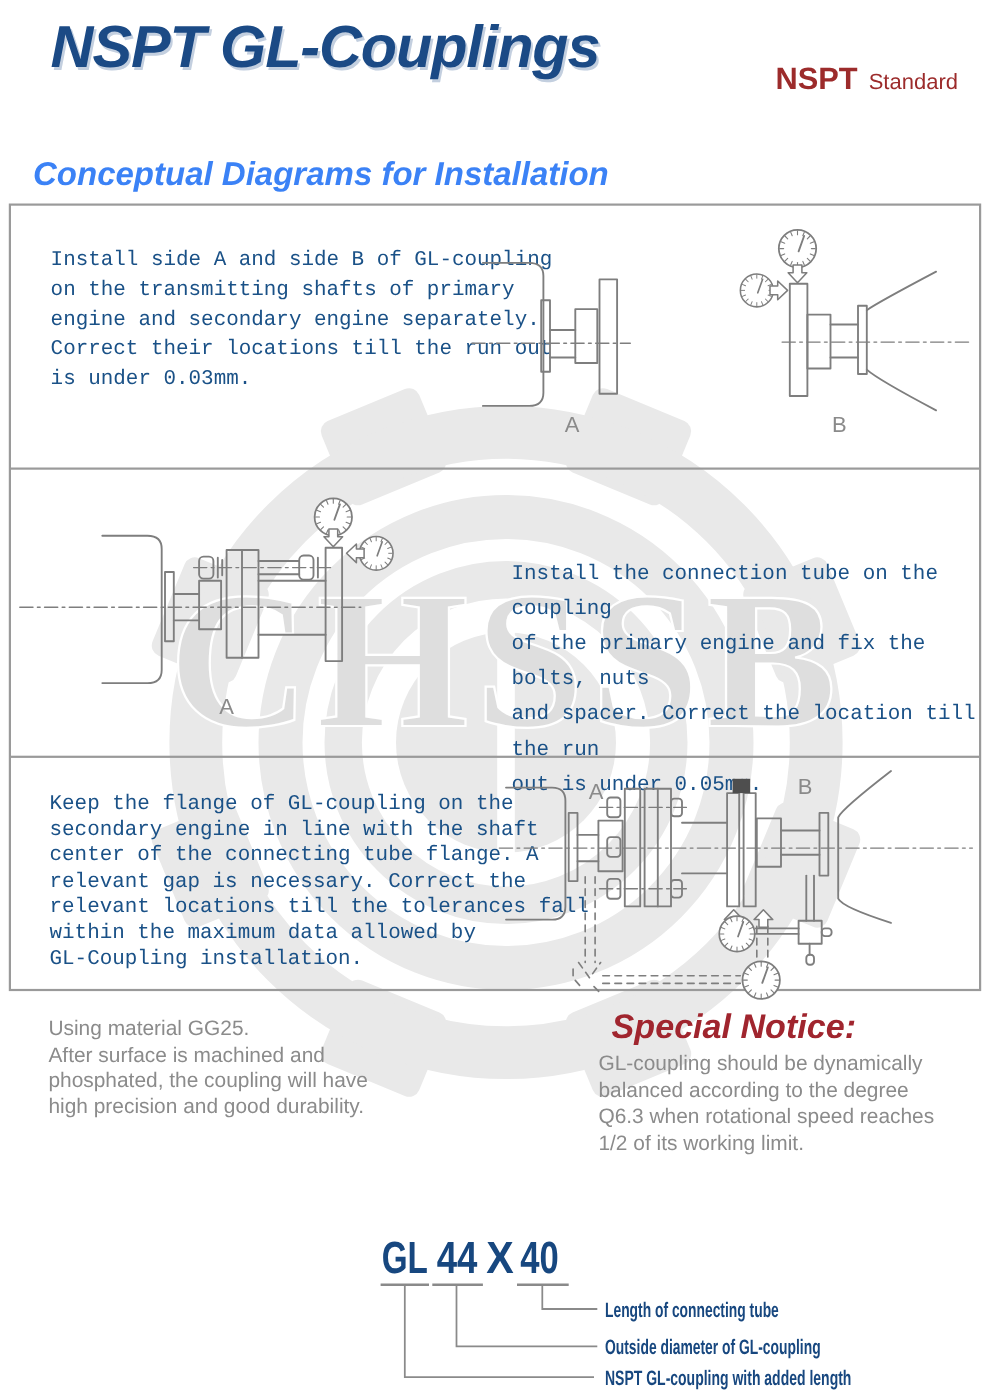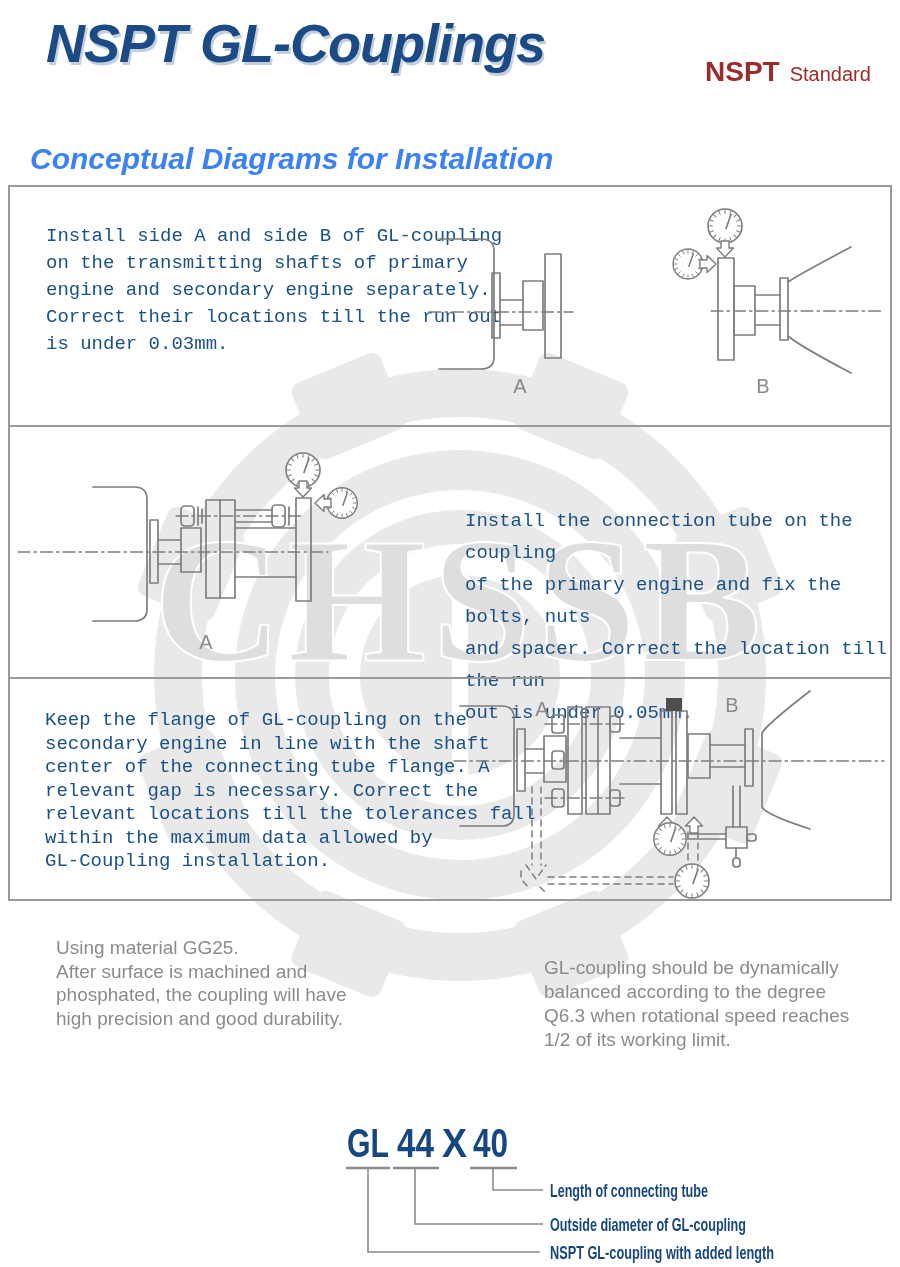--- a/index.html
+++ b/index.html
@@ -19,37 +19,37 @@
 
   .heading{position:absolute;left:30px;top:142px;margin:0;z-index:1;
            font-size:30px;font-weight:bold;font-style:italic;color:#3b82f6;white-space:nowrap;}
 
   
   .diagram-box{position:absolute;left:8px;top:185px;width:880px;height:712px;
                border:2px solid #9a9a9a;z-index:1;background:transparent;}
   .row{position:absolute;left:0;width:100%;box-sizing:border-box;}
   .row1{top:0;height:238px;}
   .row2{top:238px;height:240px;border-top:2px solid #9a9a9a;}
-  .row3{top:490px;height:276px;border-top:2px solid #9a9a9a;}
+  .row3{top:500px;height:276px;border-top:2px solid #9a9a9a;}
   .step-text{position:absolute;margin:0;color:#1a5187;font-size:19px;white-space:pre-line;font-family:Liberation Mono, monospace;}
   .t1{left:36px;top:36px;line-height:27px;}
   .t2{left:455px;top:78px;line-height:32px;}
   .t3{left:35px;top:30px;line-height:23.5px;}
   .fig{position:absolute;color:#7e7e7e;}
   .fig1{left:411px;top:8px;width:470px;height:215px;}
   .fig2{left:0px;top:0px;width:440px;height:232px;}
   .fig3{left:438px;top:0px;width:445px;height:234px;}
   .ln{stroke:#7e7e7e;fill:none;stroke-width:1.7;stroke-linejoin:round;stroke-linecap:round;}
   .cl{stroke-dasharray:12 4 2.5 4;stroke-width:1.3;}
   .dash line,.dash path{stroke-dasharray:6 5;stroke-width:1.5;fill:none;}
   .dark{fill:#4e4e4e;stroke:none;}
   .dlabel{font-family:"Liberation Sans",sans-serif;font-size:20px;fill:#8a8a8a;stroke:none;}
 
   
-  .material{position:absolute;left:44px;top:924px;margin:12px;z-index:1;
+  .material{position:absolute;left:44px;top:924px;margin:0;z-index:1;
             color:#8b8b8b;font-size:19px;line-height:23.5px;white-space:pre-line;}
   .notice-title{position:absolute;left:556px;top:916px;z-index:1;
             color:#a0252e;font-size:31px;font-weight:bold;font-style:italic;white-space:nowrap;}
   .notice-body{position:absolute;left:544px;top:956px;margin:0;z-index:1;
             color:#8b8b8b;font-size:19px;line-height:24px;white-space:pre-line;}
 
   
   .designation{position:absolute;left:150px;top:1100px;width:700px;height:167px;z-index:1;}
   .code{font-family:"Liberation Sans",sans-serif;font-weight:bold;font-size:41px;fill:#17477f;}
   .callout{font-family:"Liberation Sans",sans-serif;font-weight:bold;font-size:19px;fill:#17477f;}
@@ -281,20 +281,21 @@
         <text class="dlabel" x="94" y="37" text-anchor="middle">A</text>
         <text class="dlabel" x="284" y="33" text-anchor="middle">B</text>
       </svg>
     </div>
   </div>
 
   <p class="material">Using material GG25.
 After surface is machined and
 phosphated, the coupling will have
 high precision and good durability.</p>
+  <div class="notice-title">Special Notice:</div>
   <p class="notice-body">GL-coupling should be dynamically
 balanced according to the degree
 Q6.3 when rotational speed reaches
 1/2 of its working limit.</p>
 
   <svg class="designation" viewBox="0 0 700 167">
     <text class="code" x="197" y="57" textLength="42" lengthAdjust="spacingAndGlyphs">GL</text>
     <text class="code" x="247" y="57" textLength="37" lengthAdjust="spacingAndGlyphs">44</text>
     <text class="code" x="292" y="57" textLength="25" lengthAdjust="spacingAndGlyphs">X</text>
     <text class="code" x="323" y="57" textLength="35" lengthAdjust="spacingAndGlyphs">40</text>

